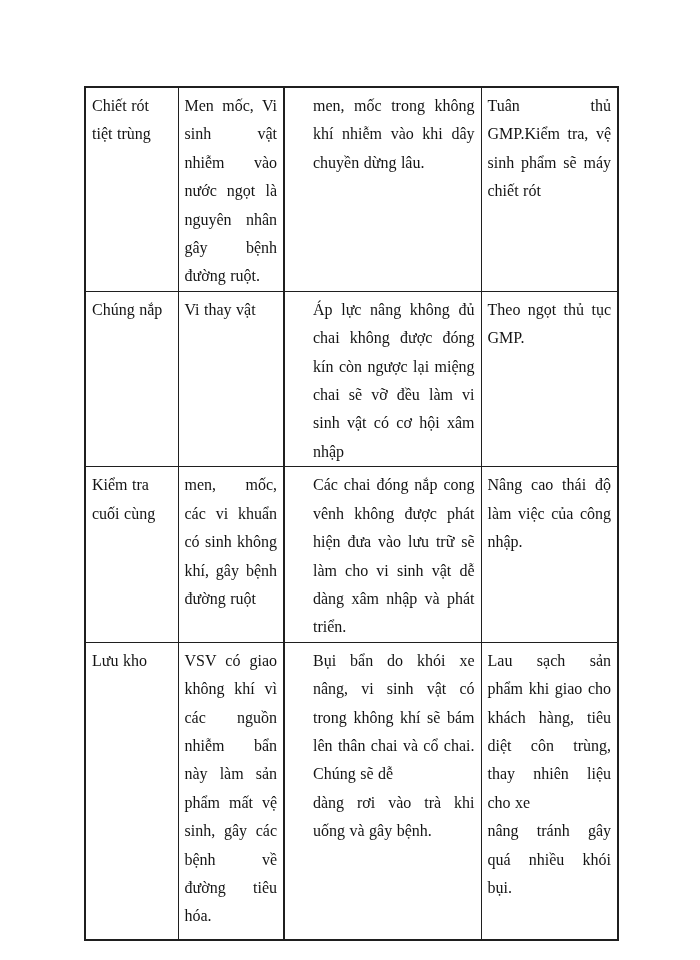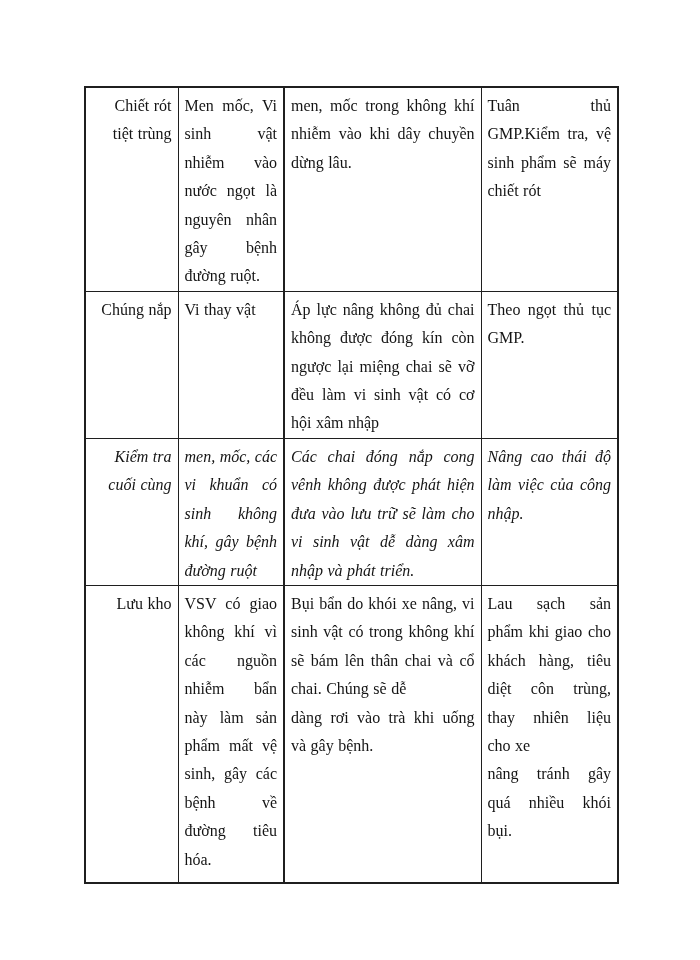--- a/index.html
+++ b/index.html
@@ -28,30 +28,30 @@
     border: 1.5px solid #1f1f1f;
     vertical-align: top;
     padding: 4px 6px 0 6px;
     font-size: 16px;
     line-height: 28.4px;
     text-align: justify;
     white-space: pre-wrap;
     overflow: hidden;
     word-spacing: 0.5px;
   }
-  table.doc-table td.c0 { text-align: right; margin-left: 40px; }
-  table.doc-table td.c2 { border-left-width: 2px; }
+  table.doc-table td.c0 { text-align: left; margin-left: 40px; }
+  table.doc-table td.c2 { border-left-width: 2px; padding-left: 28px; }
   table.doc-table { border: 2px solid #1f1f1f; }
   col.w0 { width: 93px; }
   col.w1 { width: 106px; }
   col.w2 { width: 197px; }
   col.w3 { width: 137px; }
   tr.r0 { height: 177px; }
   tr.r1 { height: 147px; }
-  tr.r2 { height: 147px; font-style: italic; }
+  tr.r2 { height: 147px; }
   tr.r3 { height: 298px; }
 </style>
 </head>
 <body>
 
 <div class="page">
   <table class="doc-table">
     <colgroup>
       <col class="w0">
         <col class="w1">

